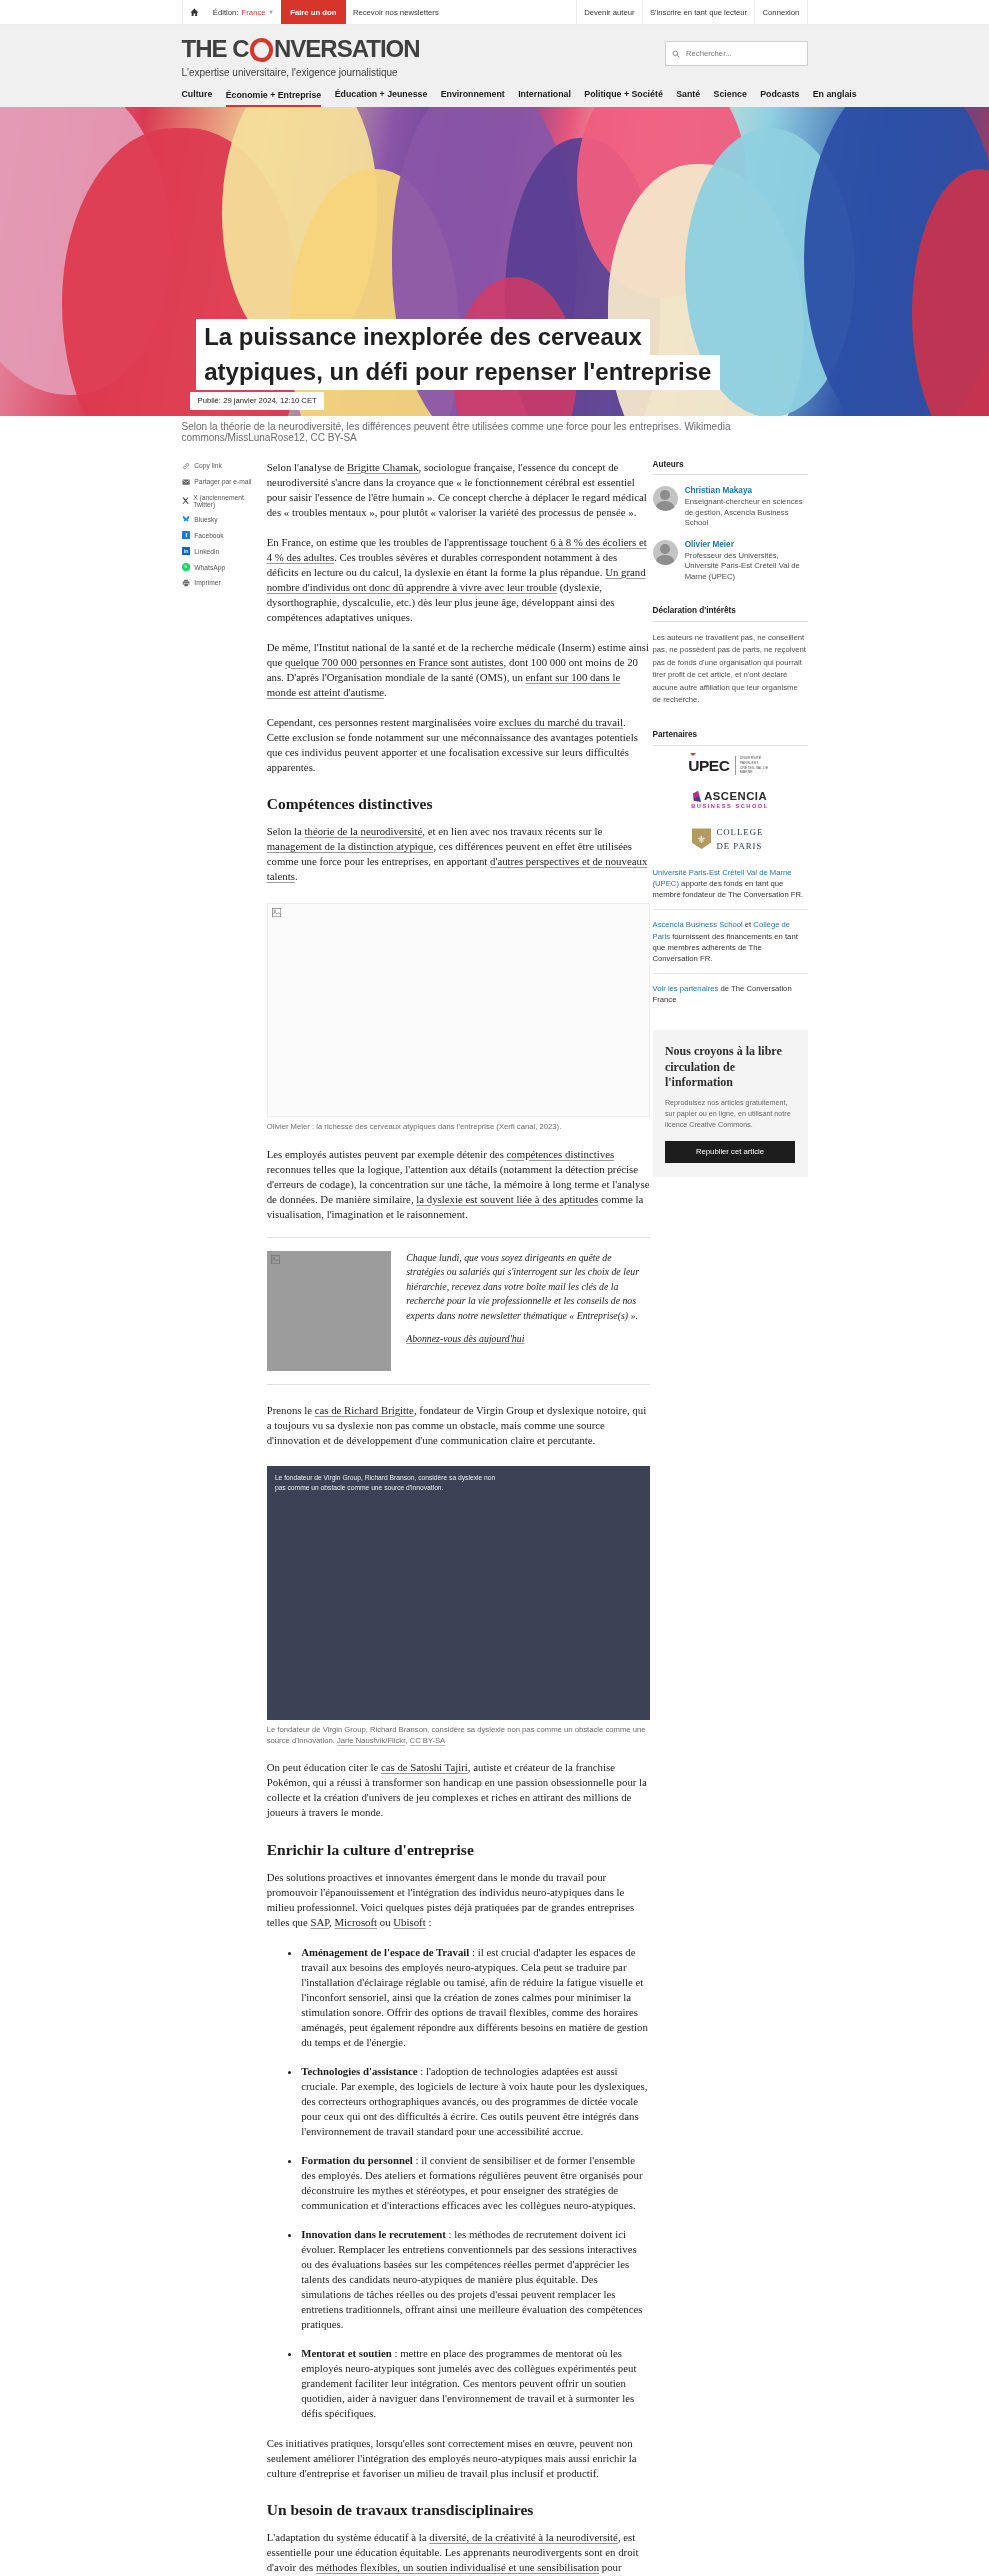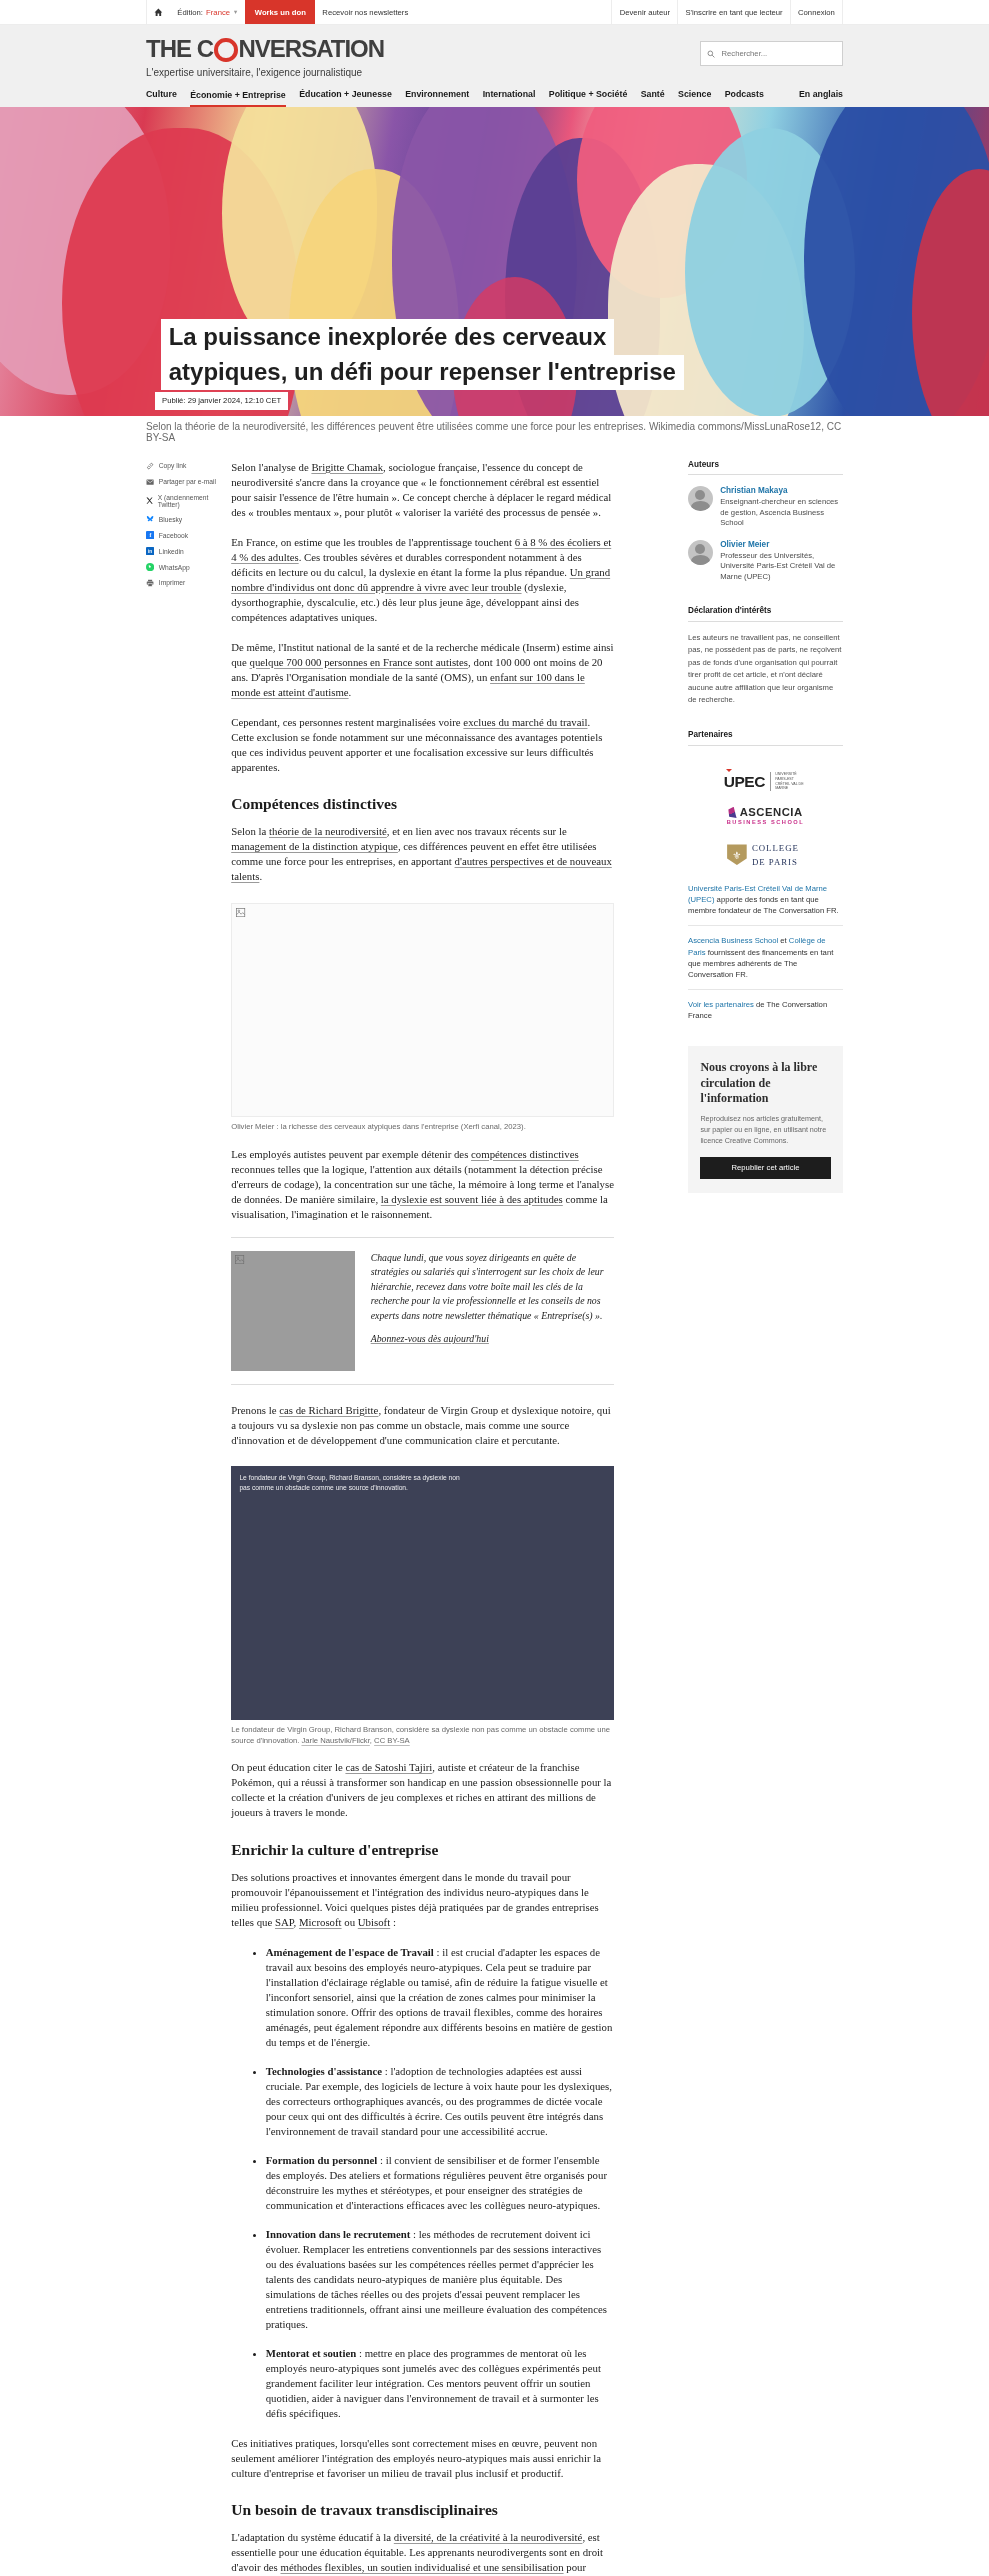--- a/index.html
+++ b/index.html
@@ -1,17 +1,17 @@
 <!DOCTYPE html>
 <html lang="fr" style="font-size:8.2px"><head>
 <meta charset="utf-8">
 <style>
   html,body{margin:0;padding:0;background:#fff;}
   body{width:989px;font-family:"Liberation Sans",sans-serif;color:#1a1a1a;-webkit-font-smoothing:antialiased;}
-  .wrap{width:697px;margin:0 auto;position:relative;}
+  .wrap{width:626px;margin:0 auto;position:relative;}
   .icon{display:inline-flex;align-items:center;justify-content:center;}
   
   .utilbar{background:#fff;height:24px;border-bottom:0.5px solid #ededed;}
   .utilbar .wrap{display:flex;align-items:stretch;height:24px;}
   .util-item{display:flex;align-items:center;padding:0 7.2px;font-size:7.7px;color:#333;cursor:pointer;}
   .util-static{cursor:default;}
   .util-left{display:flex;align-items:stretch;border-left:0.5px solid #ededed;}
   .util-right{display:flex;align-items:stretch;margin-left:auto;}
   .util-right .util-item{border-left:0.5px solid #ededed;}
   .util-right .util-item:last-child{border-right:0.5px solid #ededed;}
@@ -67,21 +67,21 @@
   .sb-section{margin-bottom:24px;}
   .sb-h{font-size:8.2px;font-weight:bold;color:#1a1a1a;padding-bottom:5.7px;border-bottom:0.5px solid #dcdcdc;margin:0 0 10.3px;}
   .author{display:flex;gap:7.2px;margin-bottom:11.3px;}
   .avatar{width:25px;height:25px;border-radius:50%;background:#c4c4c4;flex:none;position:relative;overflow:hidden;}
   .avatar::before{content:"";position:absolute;left:7.2px;top:4.1px;width:10.3px;height:10.3px;border-radius:50%;background:#8d8d8d;}
   .avatar::after{content:"";position:absolute;left:3.1px;top:15.5px;width:18.5px;height:12.4px;border-radius:50% 50% 0 0;background:#8d8d8d;}
   .author-name{color:#1e74a8;font-weight:bold;font-size:8.2px;margin-bottom:2.6px;cursor:pointer;}
   .author-role{font-size:7.7px;color:#4c4c4c;line-height:10.3px;}
   .disclosure{font-size:7.7px;color:#4c4c4c;line-height:12.4px;}
   .partner-logos{display:flex;flex-direction:column;align-items:center;gap:15.5px;margin:8.2px 0 5.2px;}
-  .lg-upec{display:flex;align-items:center;gap:5.2px;cursor:pointer;margin-top:16px;}
+  .lg-upec{display:flex;align-items:center;gap:5.2px;cursor:pointer;}
   .upec-name{font-size:15.5px;font-weight:bold;color:#222;letter-spacing:-0.5px;position:relative;}
   .upec-name::before{content:"";position:absolute;top:-4.1px;left:2.1px;border:3.1px solid transparent;border-bottom-color:#d8352a;transform:rotate(180deg);}
   .upec-side{border-left:0.5px solid #999;padding-left:4.1px;font-size:3.6px;color:#555;line-height:4.6px;width:32px;text-transform:uppercase;}
   .lg-asc{text-align:center;cursor:pointer;}
   .asc-top{display:flex;align-items:center;justify-content:center;gap:3.1px;}
   .asc-leaf{width:8.2px;height:11.3px;background:linear-gradient(160deg,#b52f83 55%,#4b3a8f 55%);clip-path:polygon(0 25%,65% 0,100% 100%,10% 90%);display:inline-block;}
   .asc-name{font-size:11.3px;font-weight:bold;color:#2b2b2b;letter-spacing:0.5px;}
   .asc-sub{font-size:5.7px;font-weight:bold;color:#c9308a;letter-spacing:1.5px;margin-top:1px;}
   .lg-cdp{display:flex;align-items:center;gap:5.2px;cursor:pointer;}
   .cdp-shield{width:19.6px;height:20.6px;background:#b49a5e;clip-path:polygon(0 0,100% 0,100% 68%,50% 100%,0 68%);color:#fff;font-size:10.3px;display:flex;align-items:center;justify-content:center;}
@@ -105,21 +105,21 @@
           <svg width="8.8" height="8.8" viewBox="0 0 16 16">
               <path d="M8 1 L15 8 H13 V15 H9.5 V10 H6.5 V15 H3 V8 H1 Z" fill="#333"></path>
             </svg>
         </span>
       </div>
       <div class="util-item util-static">
         <span>Édition:</span>
         <span class="edition-value">France</span>
         <span class="caret">▼</span>
       </div>
-      <div class="util-item donate">Works un don</div>
+      <div class="util-item donate">Faire un don</div>
       <div class="util-item">Recevoir nos newsletters</div>
     </div>
     <div class="util-right">
         <div class="util-item">Devenir auteur</div>
         <div class="util-item">S'inscrire en tant que lecteur</div>
         <div class="util-item">Connexion</div>
       </div>
   </div>
 </div>
 

